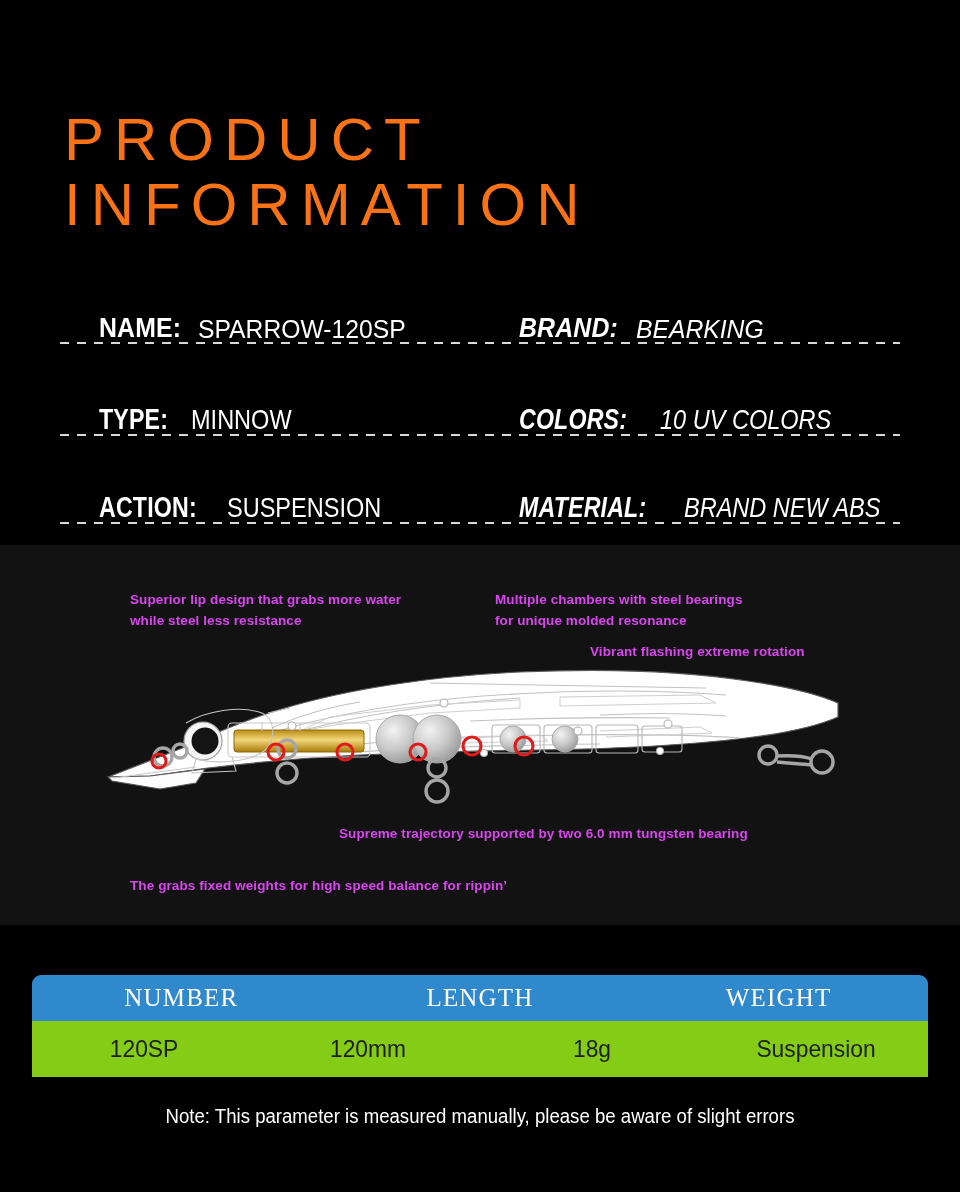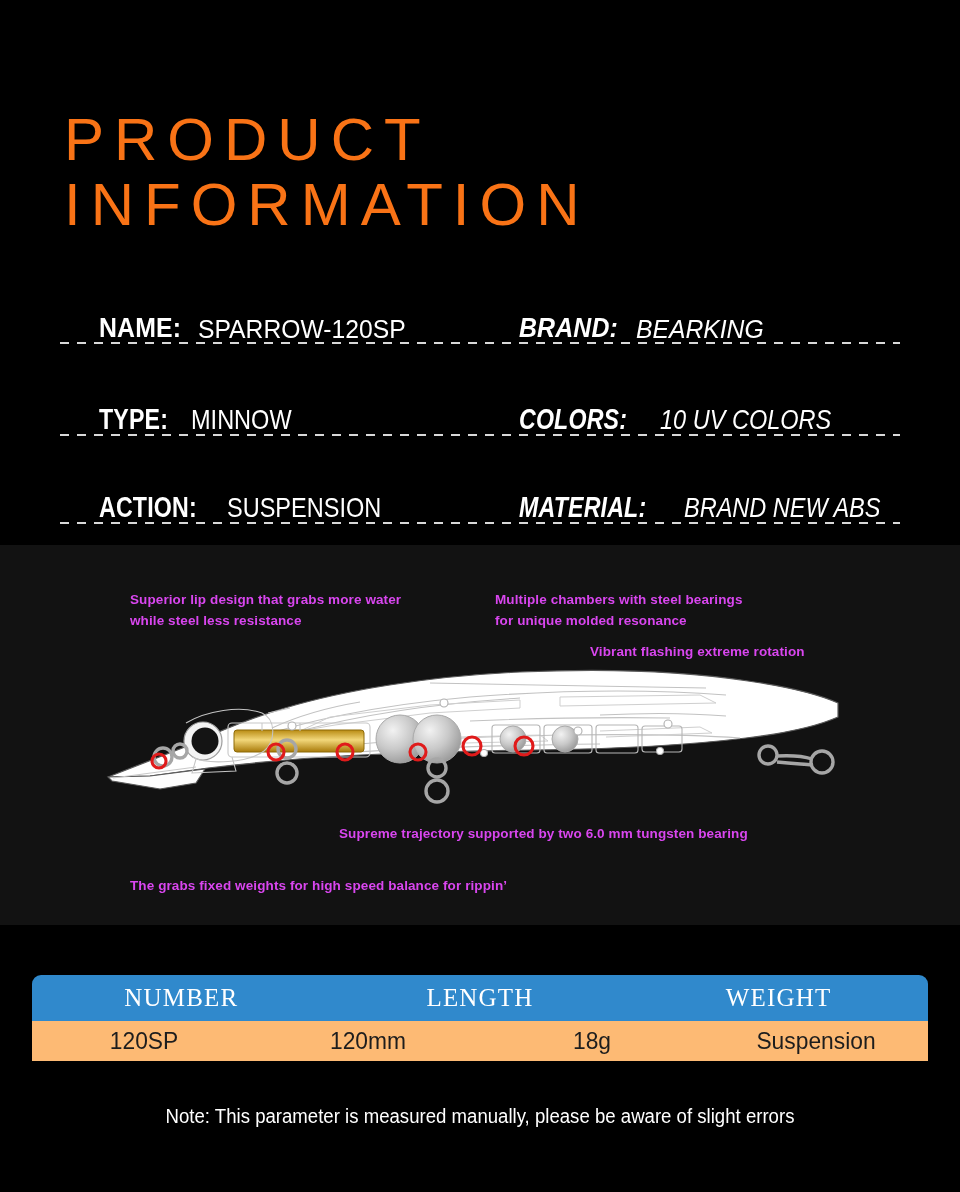--- a/index.html
+++ b/index.html
@@ -60,21 +60,21 @@
     border-radius:9px 9px 0 0;overflow:hidden;
   }
   .t-head{
     display:flex;background:#3089CC;height:46px;align-items:center;
   }
   .t-head .cell{
     flex:1;text-align:center;color:#fff;
     font-family:"Liberation Serif",serif;font-size:25px;letter-spacing:1.2px;
   }
   .t-body{
-    display:flex;background:#fdba74;height:40px;align-items:center;
+    display:flex;background:#84cc16;height:56px;align-items:center;
   }
   .t-body .cell{
     flex:1;text-align:center;color:#1d1d1d;font-size:24px;
     transform:scaleX(.95);
   }
   #table-note{
     position:absolute;left:0;top:180px;width:960px;text-align:center;
     color:#fff;font-size:20px;transform:scaleX(.93);
   }
 </style>

